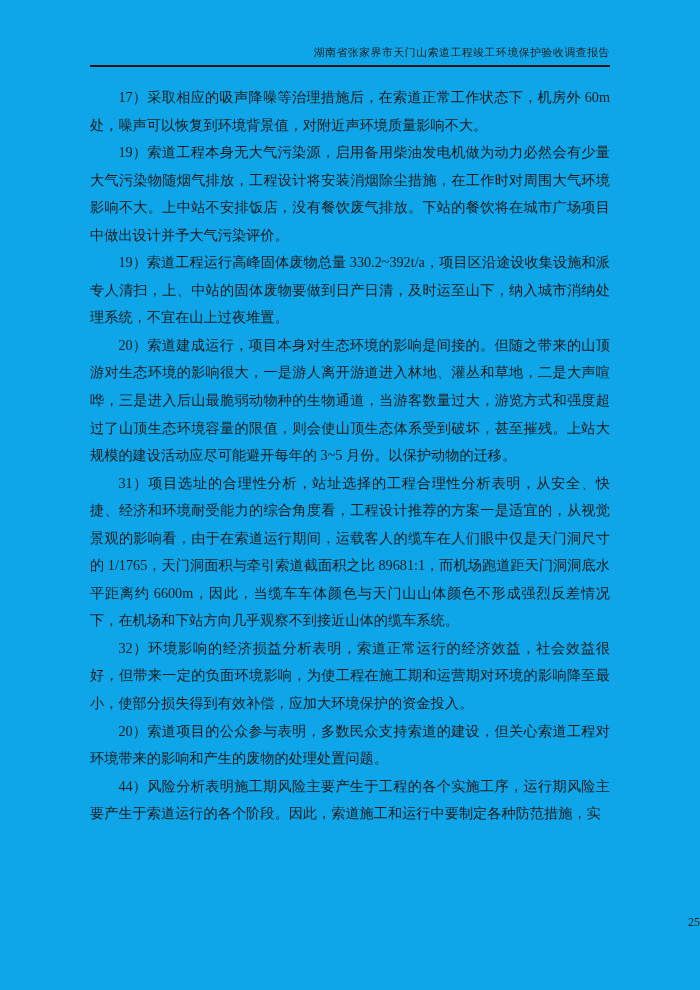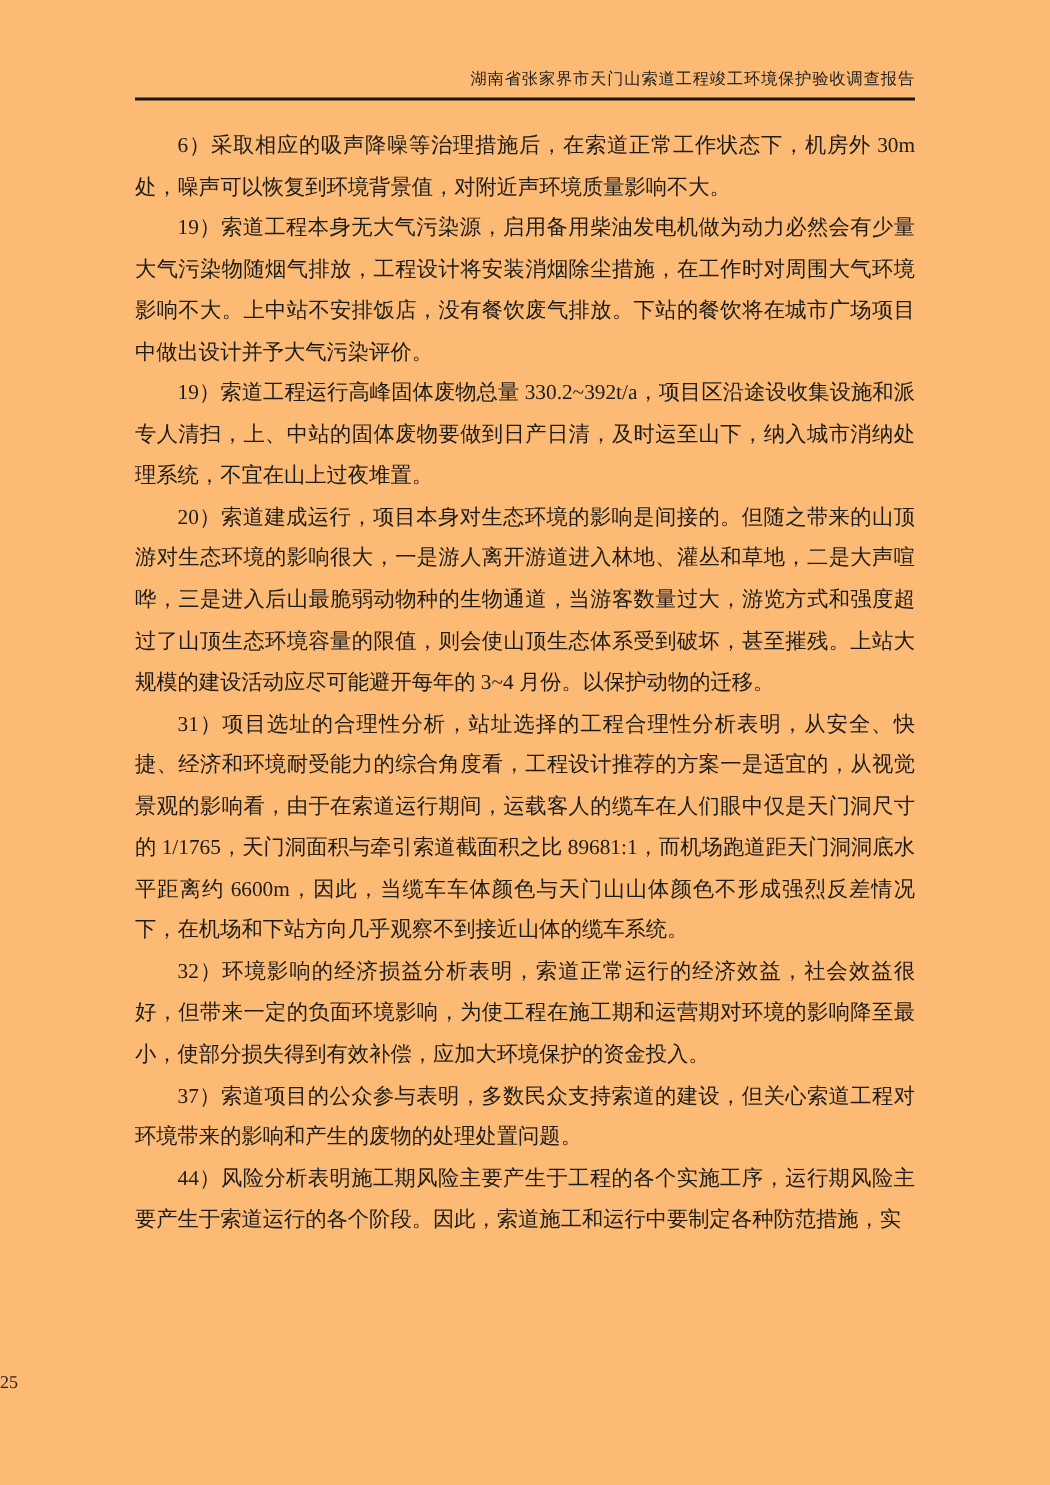--- a/index.html
+++ b/index.html
@@ -4,21 +4,21 @@
 <style>
   html, body {
     margin: 0;
     padding: 0;
     background: #ffffff;
   }
   .page {
     position: relative;
     width: 700px;
     height: 990px;
-    background: #fdba74;
+    background: #0ea5e9;
     font-family: "Liberation Serif", "DejaVu Serif", serif;
     color: #1c1c1c;
     overflow: hidden;
   }
   .header-title {
     position: absolute;
     top: 46px;
     right: 90px;
     font-size: 10.8px;
     letter-spacing: 0.6px;
@@ -47,44 +47,44 @@
     text-justify: inter-ideograph;
     font-size: 14.2px;
     line-height: 27.55px;
     color: #1c1c1c;
   }
   .footer {
     position: absolute;
     top: 912px;
     left: 0;
     width: 100%;
-    text-align: left;
+    text-align: right;
   }
   .page-number {
     font-size: 12px;
     color: #222222;
   }
 </style>
 </head>
 <body>
 
 <div class="page">
 
   <div class="header-title">湖南省张家界市天门山索道工程竣工环境保护验收调查报告</div>
 
   <div class="header-rule"></div>
 
   <div class="doc-body">
-    <p>6）采取相应的吸声降噪等治理措施后，在索道正常工作状态下，机房外 30m 处，噪声可以恢复到环境背景值，对附近声环境质量影响不大。</p>
+    <p>17）采取相应的吸声降噪等治理措施后，在索道正常工作状态下，机房外 60m 处，噪声可以恢复到环境背景值，对附近声环境质量影响不大。</p>
     <p>19）索道工程本身无大气污染源，启用备用柴油发电机做为动力必然会有少量大气污染物随烟气排放，工程设计将安装消烟除尘措施，在工作时对周围大气环境影响不大。上中站不安排饭店，没有餐饮废气排放。下站的餐饮将在城市广场项目中做出设计并予大气污染评价。</p>
     <p>19）索道工程运行高峰固体废物总量 330.2~392t/a，项目区沿途设收集设施和派专人清扫，上、中站的固体废物要做到日产日清，及时运至山下，纳入城市消纳处理系统，不宜在山上过夜堆置。</p>
-    <p>20）索道建成运行，项目本身对生态环境的影响是间接的。但随之带来的山顶游对生态环境的影响很大，一是游人离开游道进入林地、灌丛和草地，二是大声喧哗，三是进入后山最脆弱动物种的生物通道，当游客数量过大，游览方式和强度超过了山顶生态环境容量的限值，则会使山顶生态体系受到破坏，甚至摧残。上站大规模的建设活动应尽可能避开每年的 3~4 月份。以保护动物的迁移。</p>
+    <p>20）索道建成运行，项目本身对生态环境的影响是间接的。但随之带来的山顶游对生态环境的影响很大，一是游人离开游道进入林地、灌丛和草地，二是大声喧哗，三是进入后山最脆弱动物种的生物通道，当游客数量过大，游览方式和强度超过了山顶生态环境容量的限值，则会使山顶生态体系受到破坏，甚至摧残。上站大规模的建设活动应尽可能避开每年的 3~5 月份。以保护动物的迁移。</p>
     <p>31）项目选址的合理性分析，站址选择的工程合理性分析表明，从安全、快捷、经济和环境耐受能力的综合角度看，工程设计推荐的方案一是适宜的，从视觉景观的影响看，由于在索道运行期间，运载客人的缆车在人们眼中仅是天门洞尺寸的 1/1765，天门洞面积与牵引索道截面积之比 89681:1，而机场跑道距天门洞洞底水平距离约 6600m，因此，当缆车车体颜色与天门山山体颜色不形成强烈反差情况下，在机场和下站方向几乎观察不到接近山体的缆车系统。</p>
     <p>32）环境影响的经济损益分析表明，索道正常运行的经济效益，社会效益很好，但带来一定的负面环境影响，为使工程在施工期和运营期对环境的影响降至最小，使部分损失得到有效补偿，应加大环境保护的资金投入。</p>
-    <p>37）索道项目的公众参与表明，多数民众支持索道的建设，但关心索道工程对环境带来的影响和产生的废物的处理处置问题。</p>
+    <p>20）索道项目的公众参与表明，多数民众支持索道的建设，但关心索道工程对环境带来的影响和产生的废物的处理处置问题。</p>
     <p>44）风险分析表明施工期风险主要产生于工程的各个实施工序，运行期风险主要产生于索道运行的各个阶段。因此，索道施工和运行中要制定各种防范措施，实</p>
   </div>
 
   <div class="footer">
     <span class="page-number">25</span>
   </div>
 
 </div>
 
 </body></html>

